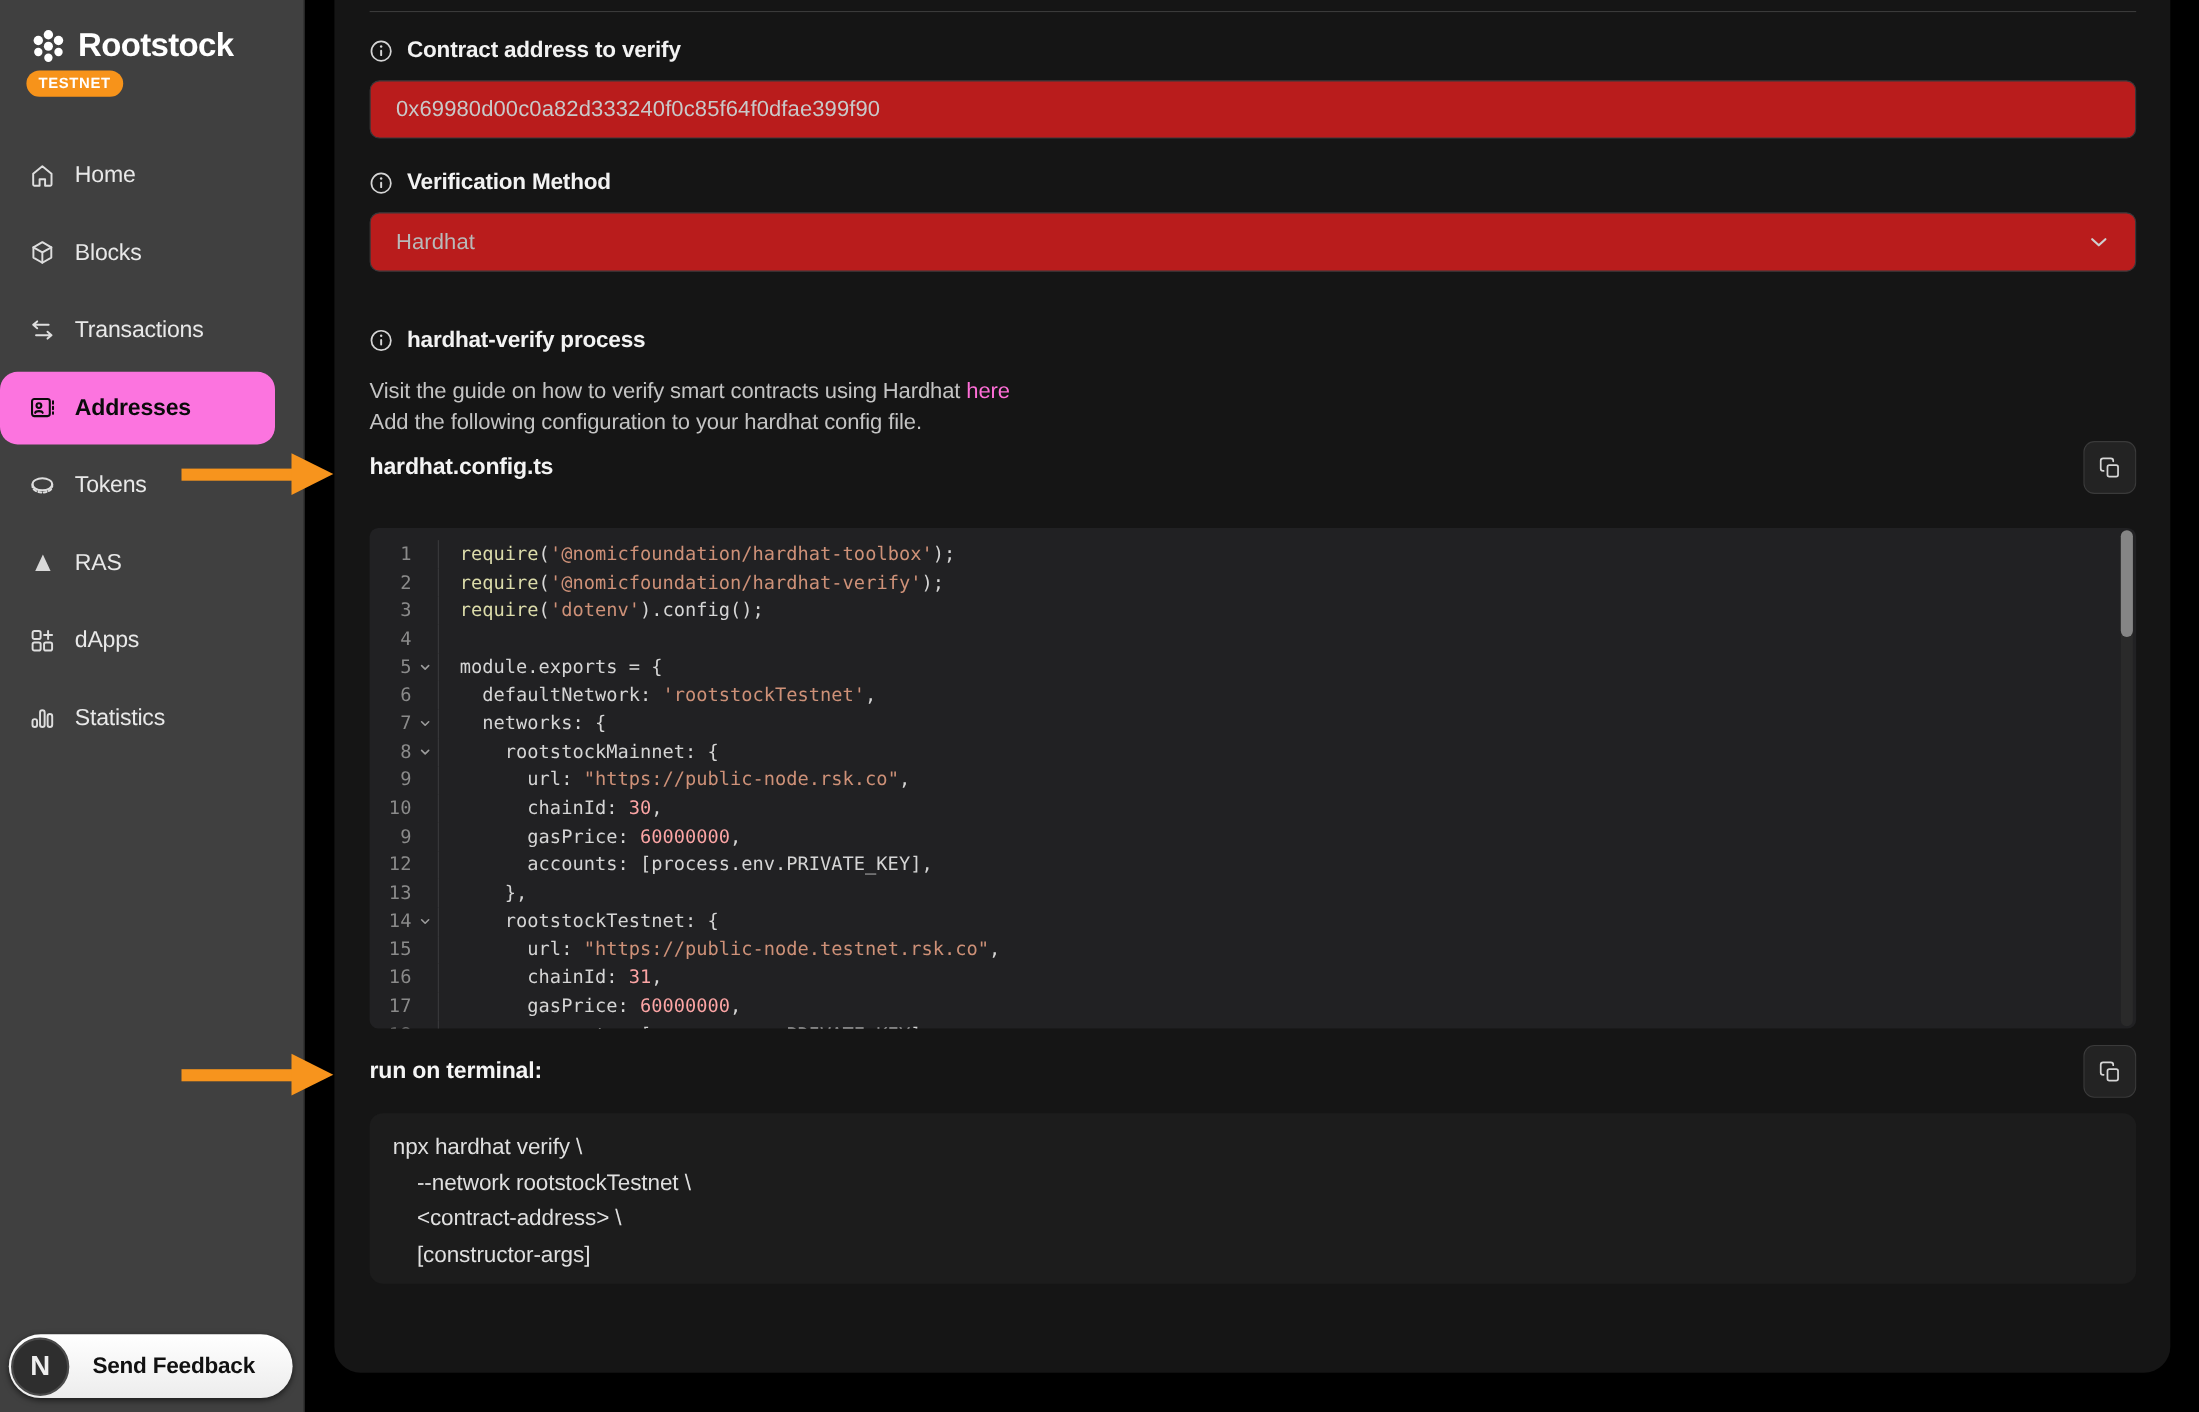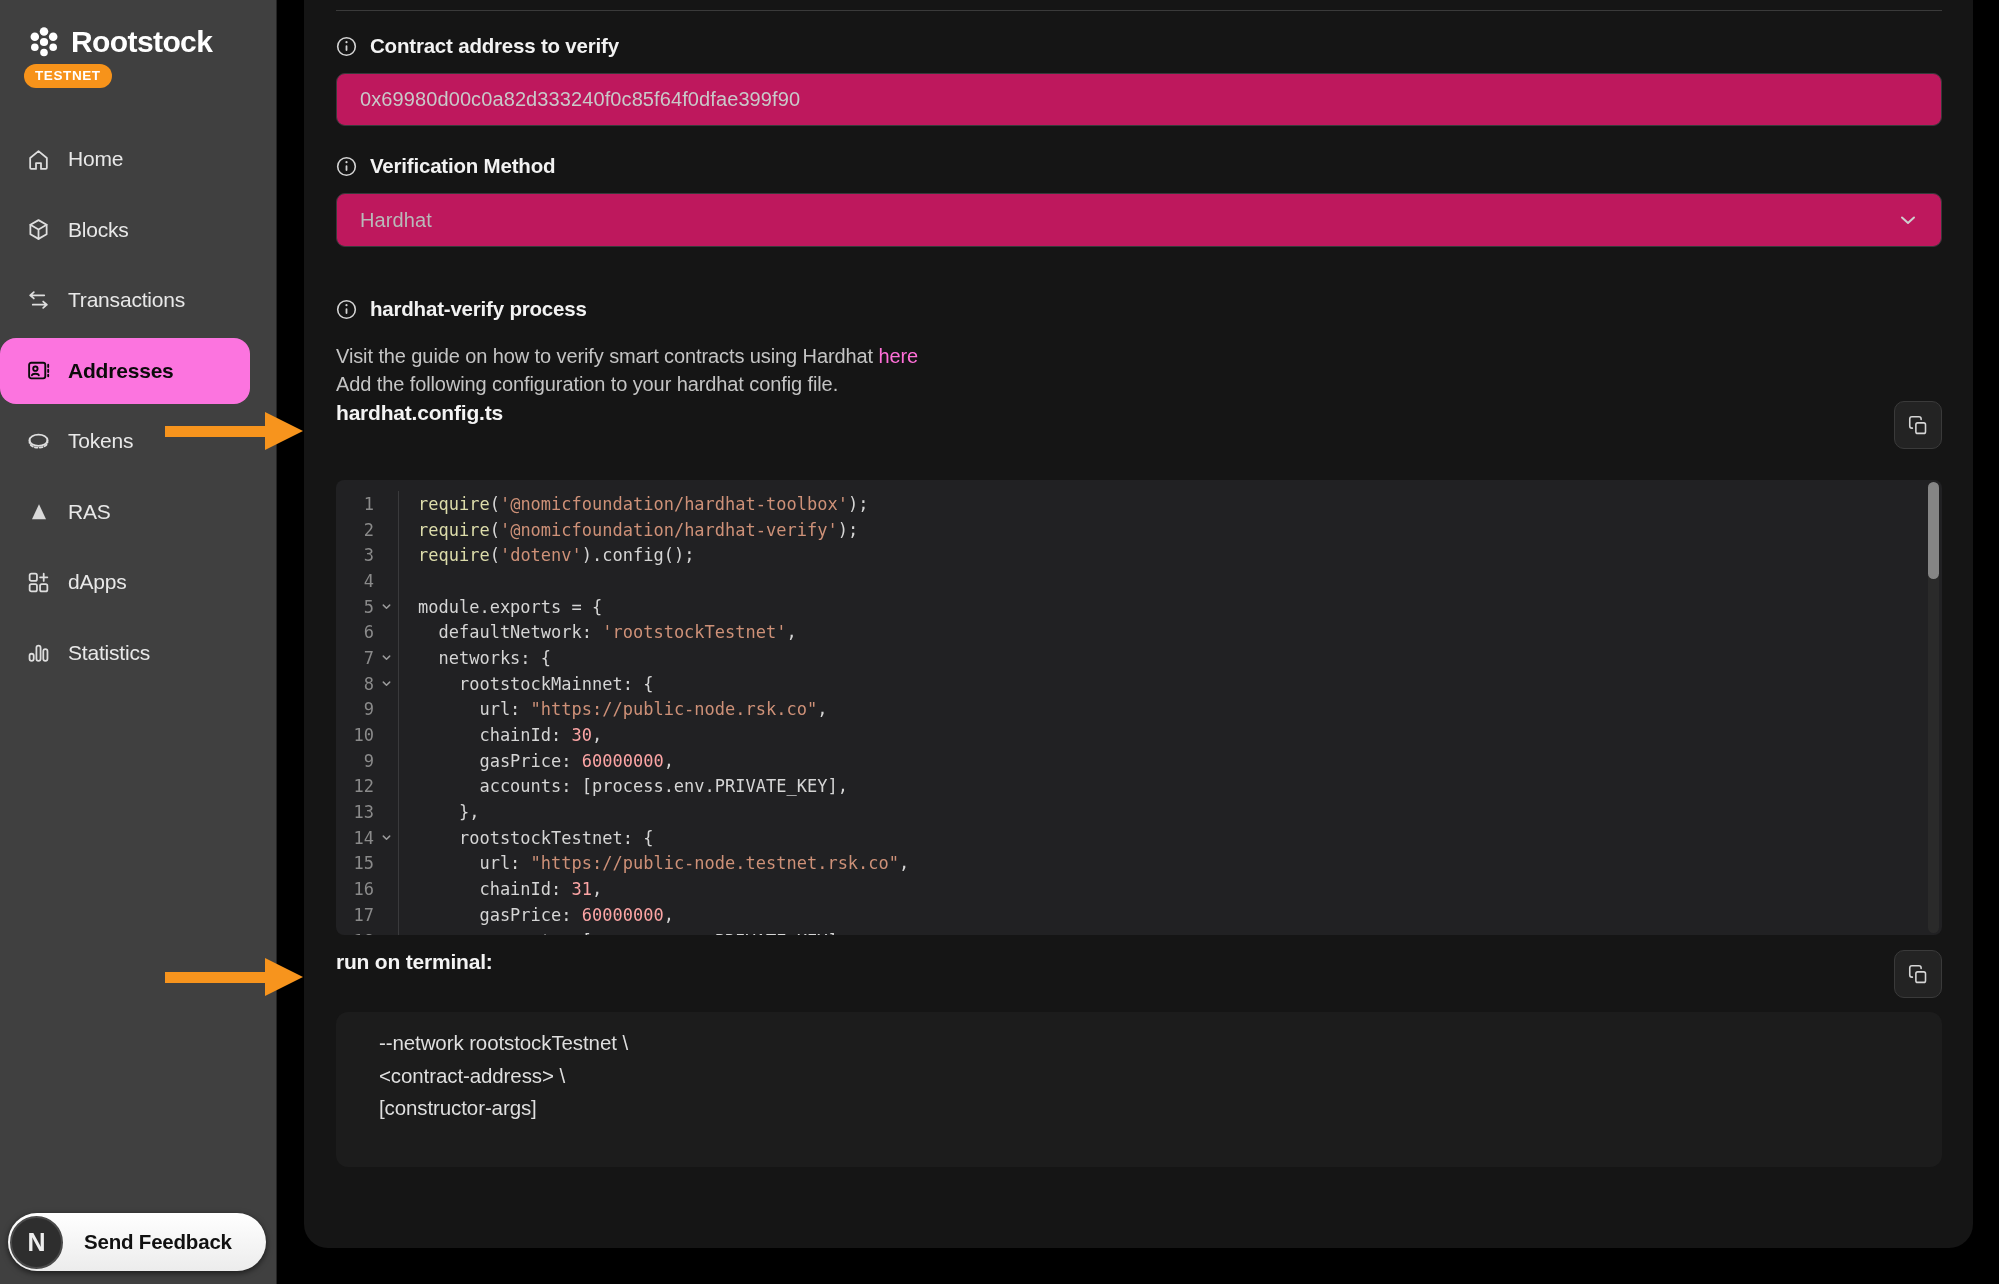--- a/index.html
+++ b/index.html
@@ -48,31 +48,31 @@
   .content { padding:0 31px 0 32px; }
   .hairline { margin-top:34px; height:1px; background:#3A3A3A; }
 
   .label-row { display:flex; align-items:center; gap:13px; height:24px; }
   .label-row.l1 { margin-top:23px; }
   .label-row.l2 { margin-top:28px; }
   .label-row.l3 { margin-top:50px; }
   .label-text { font-size:20.5px; font-weight:600; color:#F2F2F2; letter-spacing:-0.2px; }
   .info-ic { width:21px; height:21px; display:flex; flex:none; }
 
-  .field { margin-top:15px; height:53px; background:#be185d; border:1px solid #39393B;
+  .field { margin-top:15px; height:53px; background:#b91c1c; border:1px solid #39393B;
            border-radius:9px; display:flex; align-items:center; padding:0 23px;
            font-size:20px; color:#C9C9C9; letter-spacing:0.1px; }
   .select { position:relative; height:54px; cursor:pointer; color:#B9B9B9; }
   .select .chev { position:absolute; right:21px; top:50%; transform:translateY(-50%);
                   width:24px; height:24px; }
 
   .para { margin-top:22px; font-size:20px; line-height:27.5px; color:#C4C4C4; letter-spacing:-0.1px; }
   .para a { color:#FF6FD8; text-decoration:none; cursor:pointer; }
 
-  .section-row { display:flex; align-items:flex-start; justify-content:space-between; height:48px; }
+  .section-row { display:flex; align-items:center; justify-content:space-between; height:48px; }
   .section-row.s1 { margin-top:3px; }
   .section-row.s2 { margin-top:15px; }
   .section-heading { font-size:21px; font-weight:600; color:#F4F4F4; letter-spacing:-0.2px; }
   .copy-btn { width:48px; height:48px; background:#232323; border:1px solid #3A3A3A;
               border-radius:10px; display:flex; align-items:center; justify-content:center;
               cursor:pointer; }
 
   
   .codeblock { position:relative; margin-top:31px; height:455px; background:#212123;
                border-radius:8px; overflow:hidden;
@@ -399,19 +399,20 @@
           <svg width="21" height="21" viewBox="0 0 24 24" fill="none" stroke="#D6D6D6" stroke-width="1.8" stroke-linecap="round" stroke-linejoin="round">
             <rect x="9" y="9" width="11" height="12" rx="2"></rect>
             <path d="M5 15H4.5A2.5 2.5 0 0 1 2 12.5v-8A2.5 2.5 0 0 1 4.5 2h8A2.5 2.5 0 0 1 15 4.5V5"></path>
           </svg>
         </span>
       </button>
     </div>
 
     <div class="terminal">
 
+    <div class="term-line">npx hardhat verify \</div>
         <div class="term-line indent">--network rootstockTestnet \</div>
         <div class="term-line indent">&lt;contract-address&gt; \</div>
         <div class="term-line indent">[constructor-args]</div>
       </div>
 
   </div>
 </main>
 
 </body></html>

